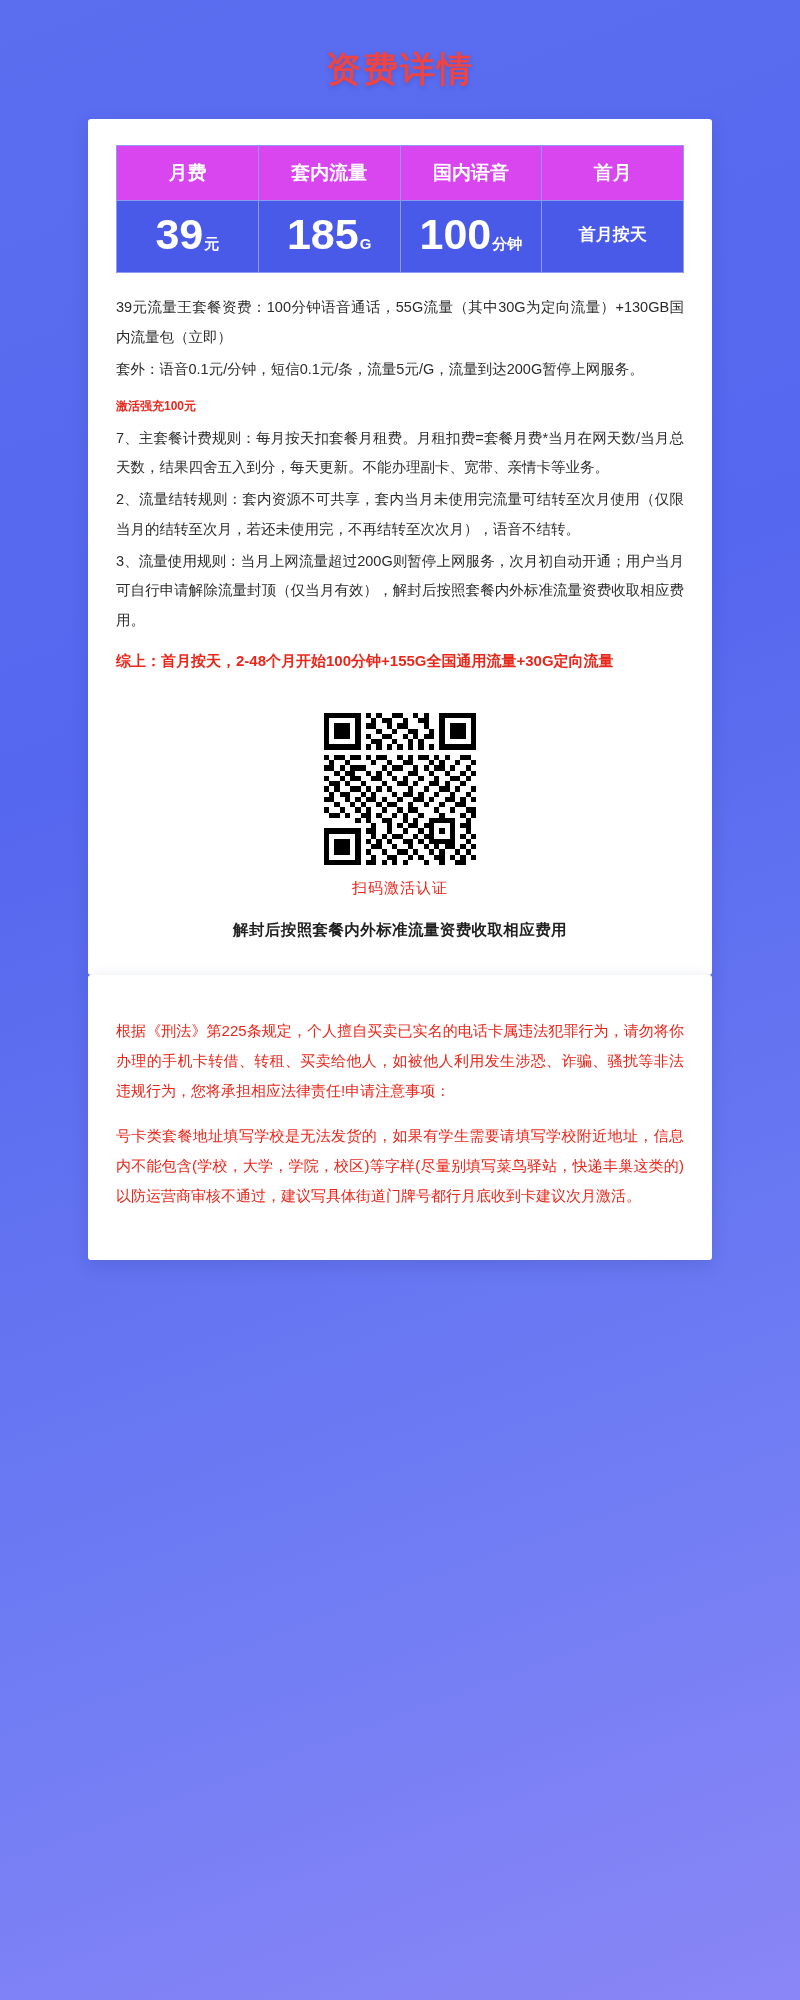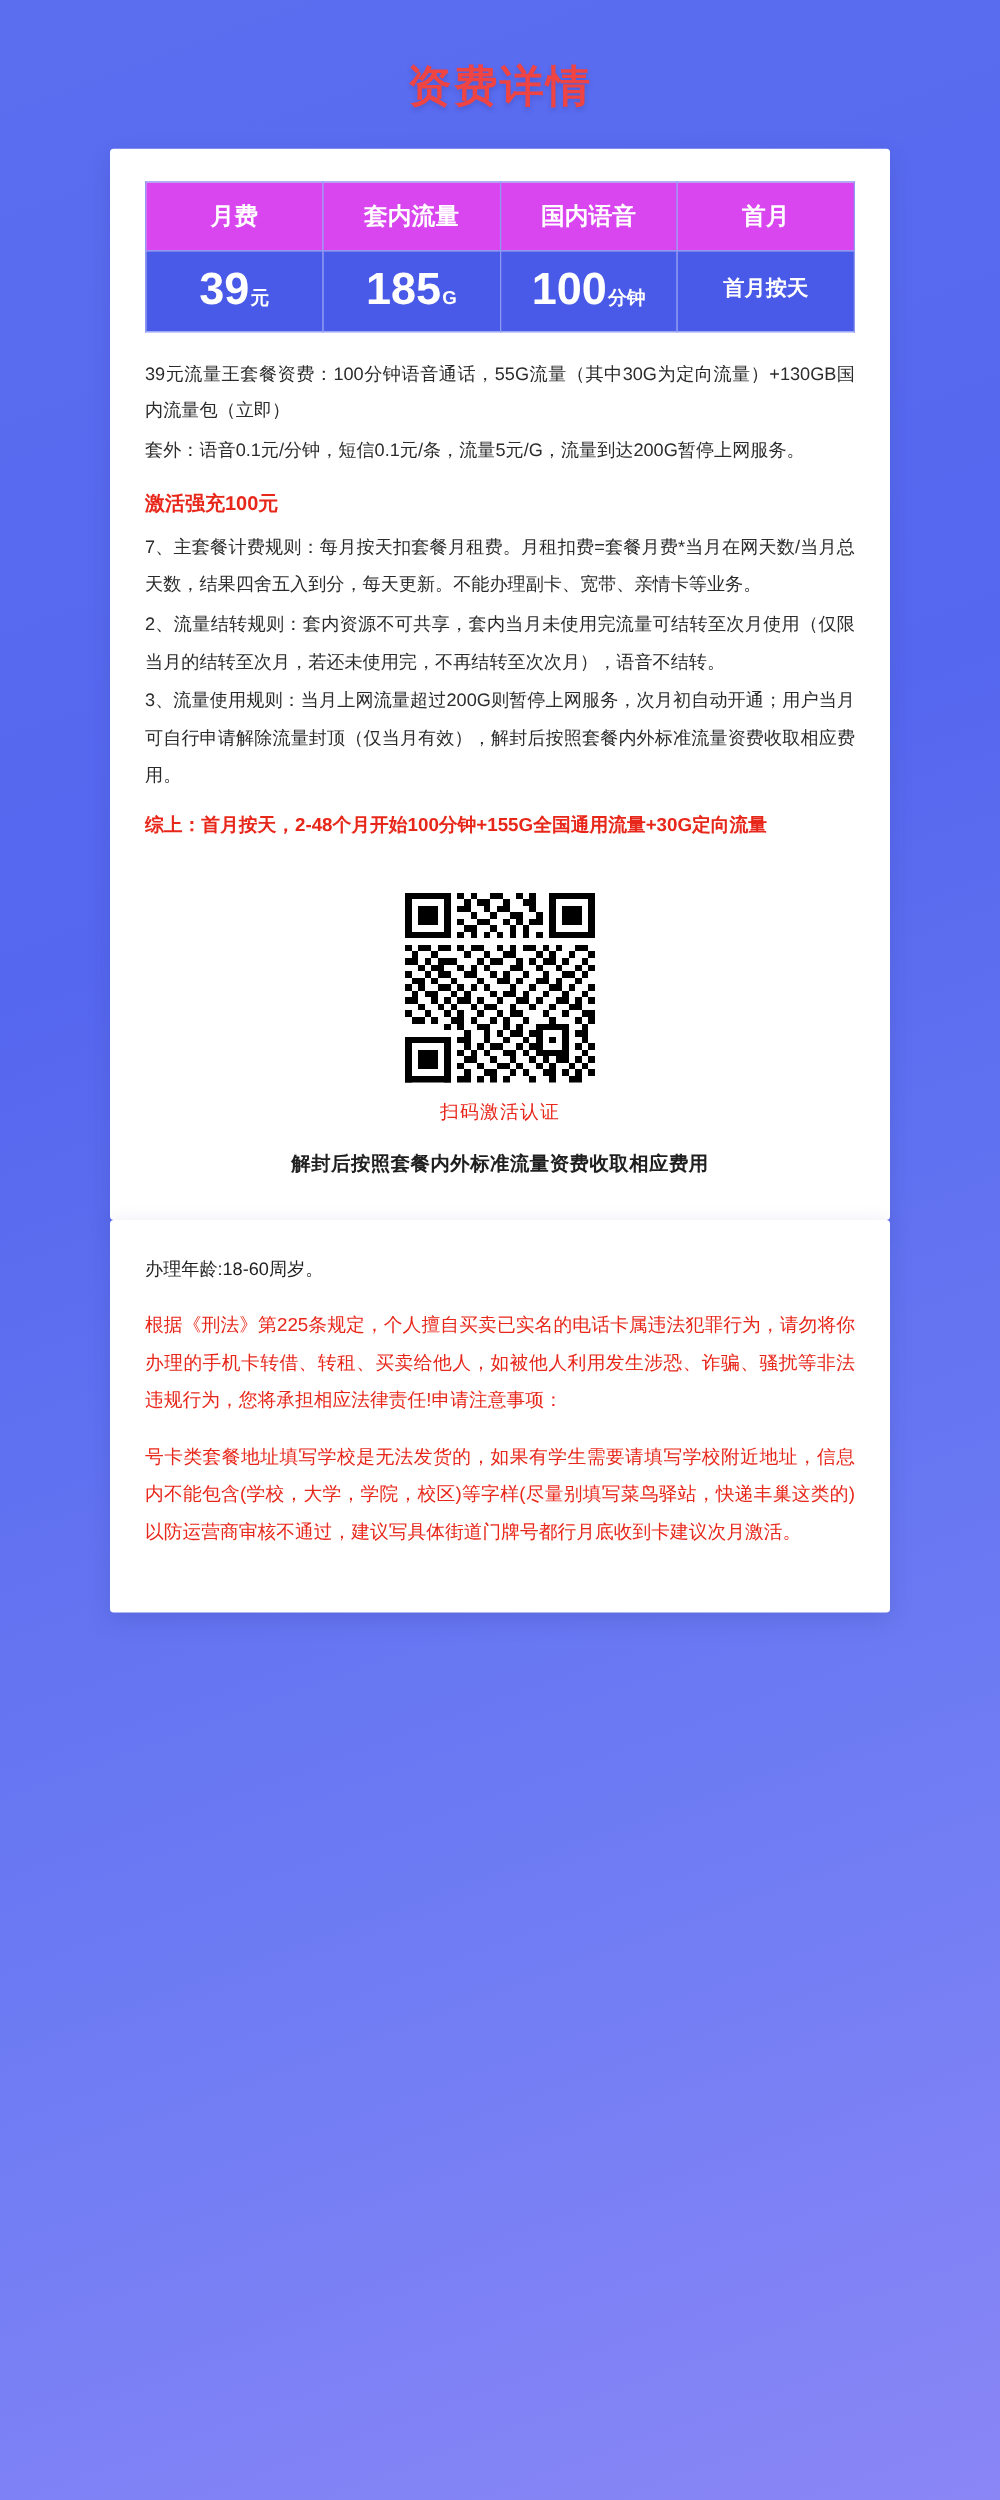--- a/index.html
+++ b/index.html
@@ -48,21 +48,21 @@
   }
   .plan-table td {
     background: #4a5ae8;
     color: #fff;
     text-align: center;
     border: 1px solid #8e99f2;
     padding: 10px 0 14px 0;
     vertical-align: middle;
   }
   .big {
-    font-size: 36px;
+    font-size: 43px;
     font-weight: bold;
     line-height: 1.1;
   }
   .unit {
     font-size: 15px;
     font-weight: bold;
     margin-left: 1px;
   }
   .plain-val {
     font-size: 17px;
@@ -74,21 +74,21 @@
     font-size: 14.5px;
     line-height: 2.05;
     color: #2b2b2b;
     margin: 0 0 2px 0;
     text-align: justify;
   }
   .para.dark { color: #1f1f1f; }
   .hl {
     color: #e8271b;
     font-weight: bold;
-    font-size: 16px;
+    font-size: 12px;
     line-height: 2.1;
     margin: 10px 0 4px 0;
   }
   .hl-block {
     color: #e8271b;
     font-weight: bold;
     font-size: 15px;
     line-height: 1.95;
     margin: 10px 0 0 0;
   }
@@ -445,18 +445,17 @@
         </g>
       </svg>
       <div class="qr-caption">扫码激活认证</div>
       <div class="qr-note">解封后按照套餐内外标准流量资费收取相应费用</div>
     </div>
 
   </div>
 
 
   <div class="card tips">
-    <p class="para dark">办理年龄:18-60周岁。</p>
     <p class="red">根据《刑法》第225条规定，个人擅自买卖已实名的电话卡属违法犯罪行为，请勿将你办理的手机卡转借、转租、买卖给他人，如被他人利用发生涉恐、诈骗、骚扰等非法违规行为，您将承担相应法律责任!申请注意事项：</p>
     <p class="red">号卡类套餐地址填写学校是无法发货的，如果有学生需要请填写学校附近地址，信息内不能包含(学校，大学，学院，校区)等字样(尽量别填写菜鸟驿站，快递丰巢这类的)以防运营商审核不通过，建议写具体街道门牌号都行月底收到卡建议次月激活。</p>
   </div>
 
 </div>
 
 </body></html>

